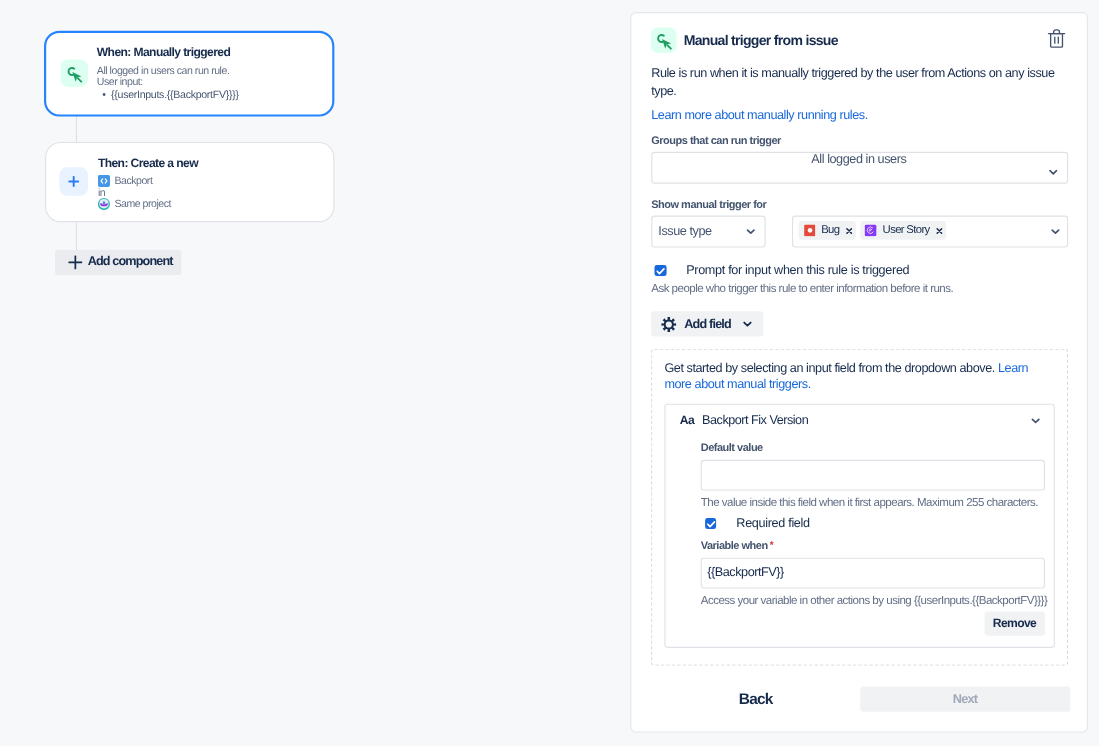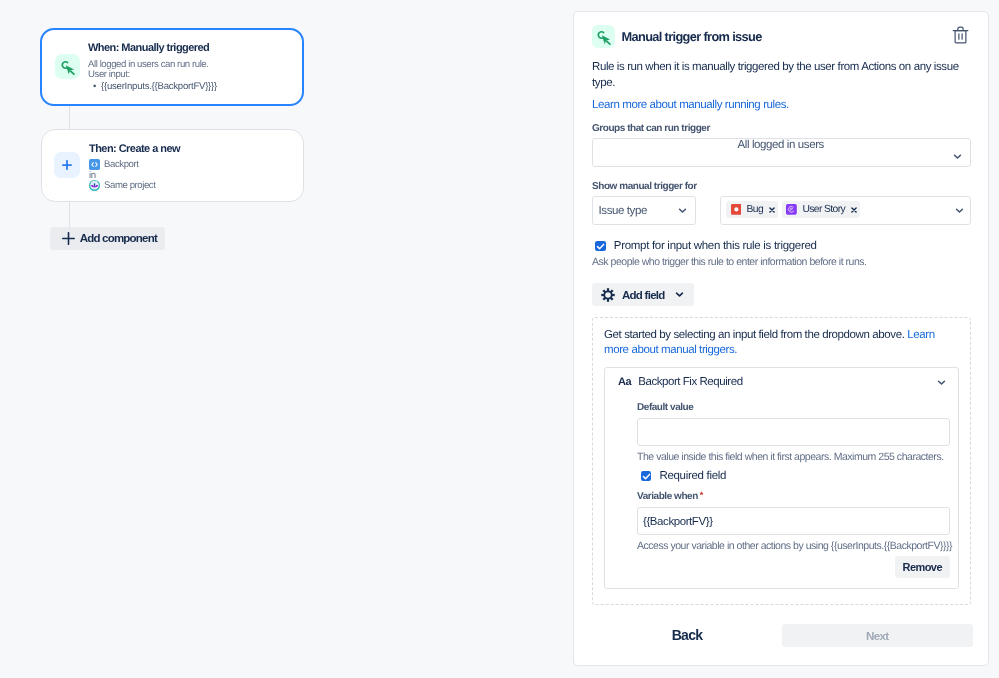--- a/index.html
+++ b/index.html
@@ -50,21 +50,21 @@
   .chev{margin-left:auto;flex:0 0 auto;display:flex;align-items:center;}
 
   .trigger-row{display:flex;gap:4px;}
   .tr-left{width:104px;flex:0 0 auto;}
   .tr-right{flex:1 1 auto;display:flex;align-items:center;border:1px solid #dfe1e6;
             border-radius:3px;background:#fff;height:29px;box-sizing:border-box;padding:0 5px;gap:3.6px;cursor:pointer;margin-left:20px;}
   .tag{display:flex;align-items:center;background:#f1f2f4;border-radius:3px;height:16.5px;padding:0 3.3px 0 4.5px;gap:5.2px;position:relative;top:-1px;}
   .tag-label{font-size:10.3px;color:#172b4d;letter-spacing:-0.6px;white-space:nowrap;}
   .tag-x{width:6px;height:7px;display:flex;align-items:center;justify-content:center;cursor:pointer;margin-left:0.8px;}
 
-  .cb-row{display:flex;align-items:center;gap:8px;}
+  .cb-row{display:flex;align-items:center;gap:18px;}
   .cb{width:10.5px;height:10.5px;background:#1868db;border-radius:2.2px;display:flex;
       align-items:center;justify-content:center;flex:0 0 auto;cursor:pointer;}
   .cb-label{font-size:11.5px;color:#172b4d;letter-spacing:-0.3px;}
   .help{font-size:10.5px;color:#626f86;line-height:13px;letter-spacing:-0.47px;white-space:nowrap;}
 
   .btn-grey{display:inline-flex;align-items:center;gap:7px;background:#f1f2f4;border:none;border-radius:3px;
             height:23px;padding:0 9px;font-size:11.5px;font-weight:700;color:#172b4d;
             font-family:inherit;cursor:pointer;letter-spacing:-0.74px;}
 
   .dashed{border:1px dashed #d6d9de;border-radius:3px;padding:10px 11px 15px 11px;}
@@ -271,21 +271,21 @@
       </button>
 
       <div class="dashed" style="position:absolute;left:0px;top:305px;width:379px;box-sizing:border-box;">
         <div class="dashed-text">
           <span>Get started by selecting an input field from the dropdown above. </span><a>Learn more about manual triggers.</a>
         </div>
 
         <div class="fieldcard" style="position:relative;height:222px;">
           <div class="fc-head" style="position:absolute;left:13px;top:8px;right:11px;">
             <span class="fc-aa">Aa</span>
-            <span class="fc-name">Backport Fix Required</span>
+            <span class="fc-name">Backport Fix Version</span>
             <span class="chev">
               <svg width="11" height="11" viewBox="0 0 12 12">
                   <path d="M2.8 4.6L6 7.6l3.2-3" fill="none" stroke="#44546f" stroke-width="1.7" stroke-linecap="round" stroke-linejoin="round"></path>
                 </svg>
             </span>
           </div>
 
           <div class="fc-form" style="position:absolute;left:32px;top:34px;width:313px;">
             <div class="fc-label">Default value</div>
             <input class="input" style="margin-top: 5px;" value="">

